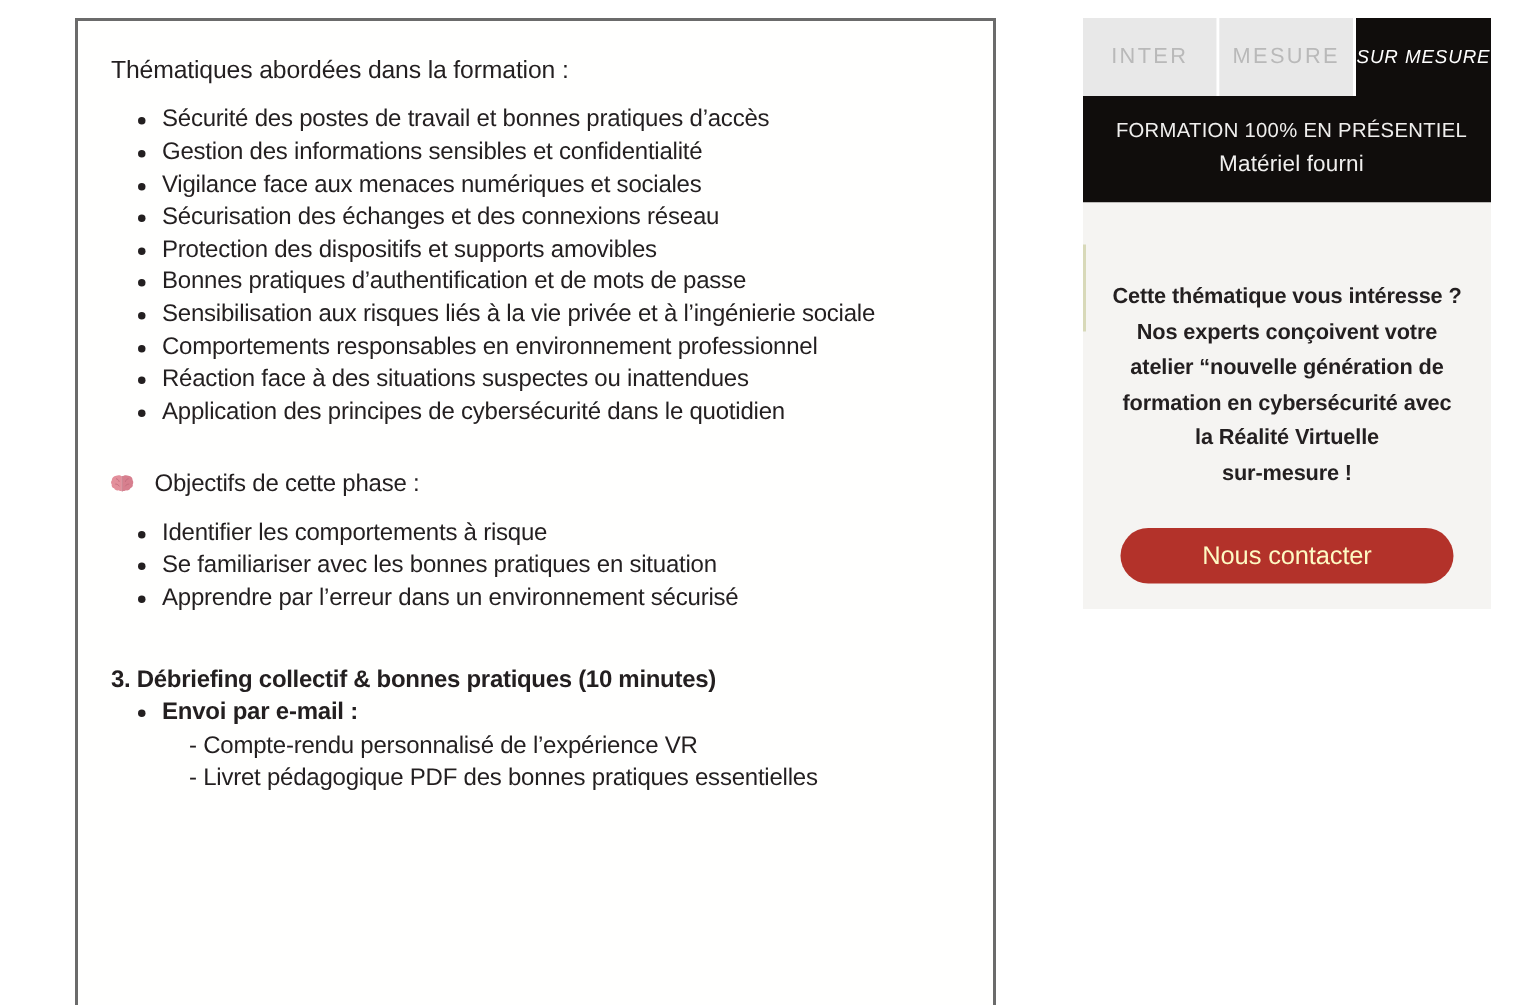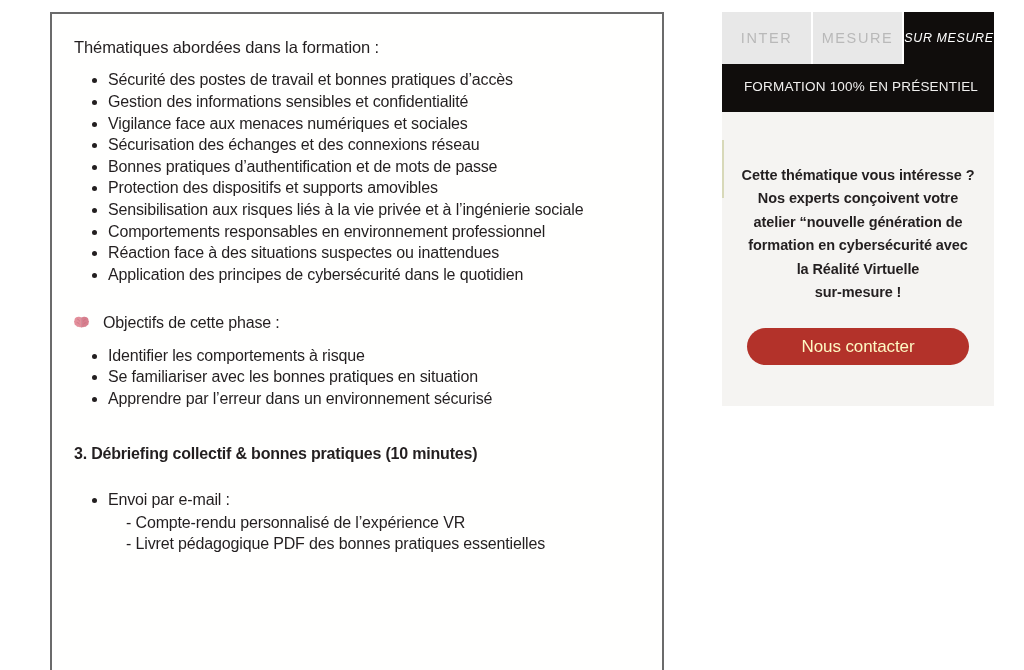--- a/index.html
+++ b/index.html
@@ -205,22 +205,22 @@
 
   <div class="content-box">
 
     <div class="lead-line">Thématiques abordées dans la formation :</div>
 
     <ul class="bullets">
       <li>Sécurité des postes de travail et bonnes pratiques d’accès</li>
       <li>Gestion des informations sensibles et confidentialité</li>
       <li>Vigilance face aux menaces numériques et sociales</li>
       <li>Sécurisation des échanges et des connexions réseau</li>
+      <li>Protection des dispositifs et supports amovibles</li>
       <li>Bonnes pratiques d’authentification et de mots de passe</li>
-      <li>Protection des dispositifs et supports amovibles</li>
       <li>Sensibilisation aux risques liés à la vie privée et à l’ingénierie sociale</li>
       <li>Comportements responsables en environnement professionnel</li>
       <li>Réaction face à des situations suspectes ou inattendues</li>
       <li>Application des principes de cybersécurité dans le quotidien</li>
     </ul>
 
     <div class="objectives-head">
       <span class="brain-icon">
         <svg width="15" height="13" viewBox="0 0 15 13" xmlns="http://www.w3.org/2000/svg">
           <path d="M3.4 1.1C1.6 1.3 0.4 2.7 0.6 4.2c-0.7 0.7-0.8 1.9-0.1 2.7 -0.3 1.1 0.4 2.3 1.6 2.6
@@ -238,41 +238,42 @@
     <ul class="bullets" style="margin-top:14px;">
       <li>Identifier les comportements à risque</li>
       <li>Se familiariser avec les bonnes pratiques en situation</li>
       <li>Apprendre par l’erreur dans un environnement sécurisé</li>
     </ul>
 
     <div class="section-head">3. Débriefing collectif &amp; bonnes pratiques (10 minutes)</div>
 
 
 
-    <ul class="bullets" style="margin-top:27px;">
+    <ul class="bullets" style="margin-top:2px;font-weight:bold;">
       <li>Envoi par e-mail :</li>
     </ul>
 
     <ul class="sub-lines" style="padding-left:52px;">
       <li>- Compte-rendu personnalisé de l’expérience VR</li>
       <li>- Livret pédagogique PDF des bonnes pratiques essentielles</li>
     </ul>
 
   </div>
 
   <div class="right-panel">
 
     <div class="tabs">
       <div class="tab">INTER</div>
       <div class="tab">MESURE</div>
       <div class="tab active">SUR MESURE</div>
     </div>
 
     <div class="black-banner">
       <div class="l1">FORMATION 100% EN PRÉSENTIEL</div>
+      <div class="l2">Matériel fourni</div>
     </div>
 
     <div class="panel-body">
       <div class="side-rule"></div>
 
       <div class="cta-text">
         <div>Cette thématique vous intéresse ?</div>
         <div>Nos experts conçoivent votre</div>
         <div>atelier “nouvelle génération de</div>
         <div>formation en cybersécurité avec</div>

